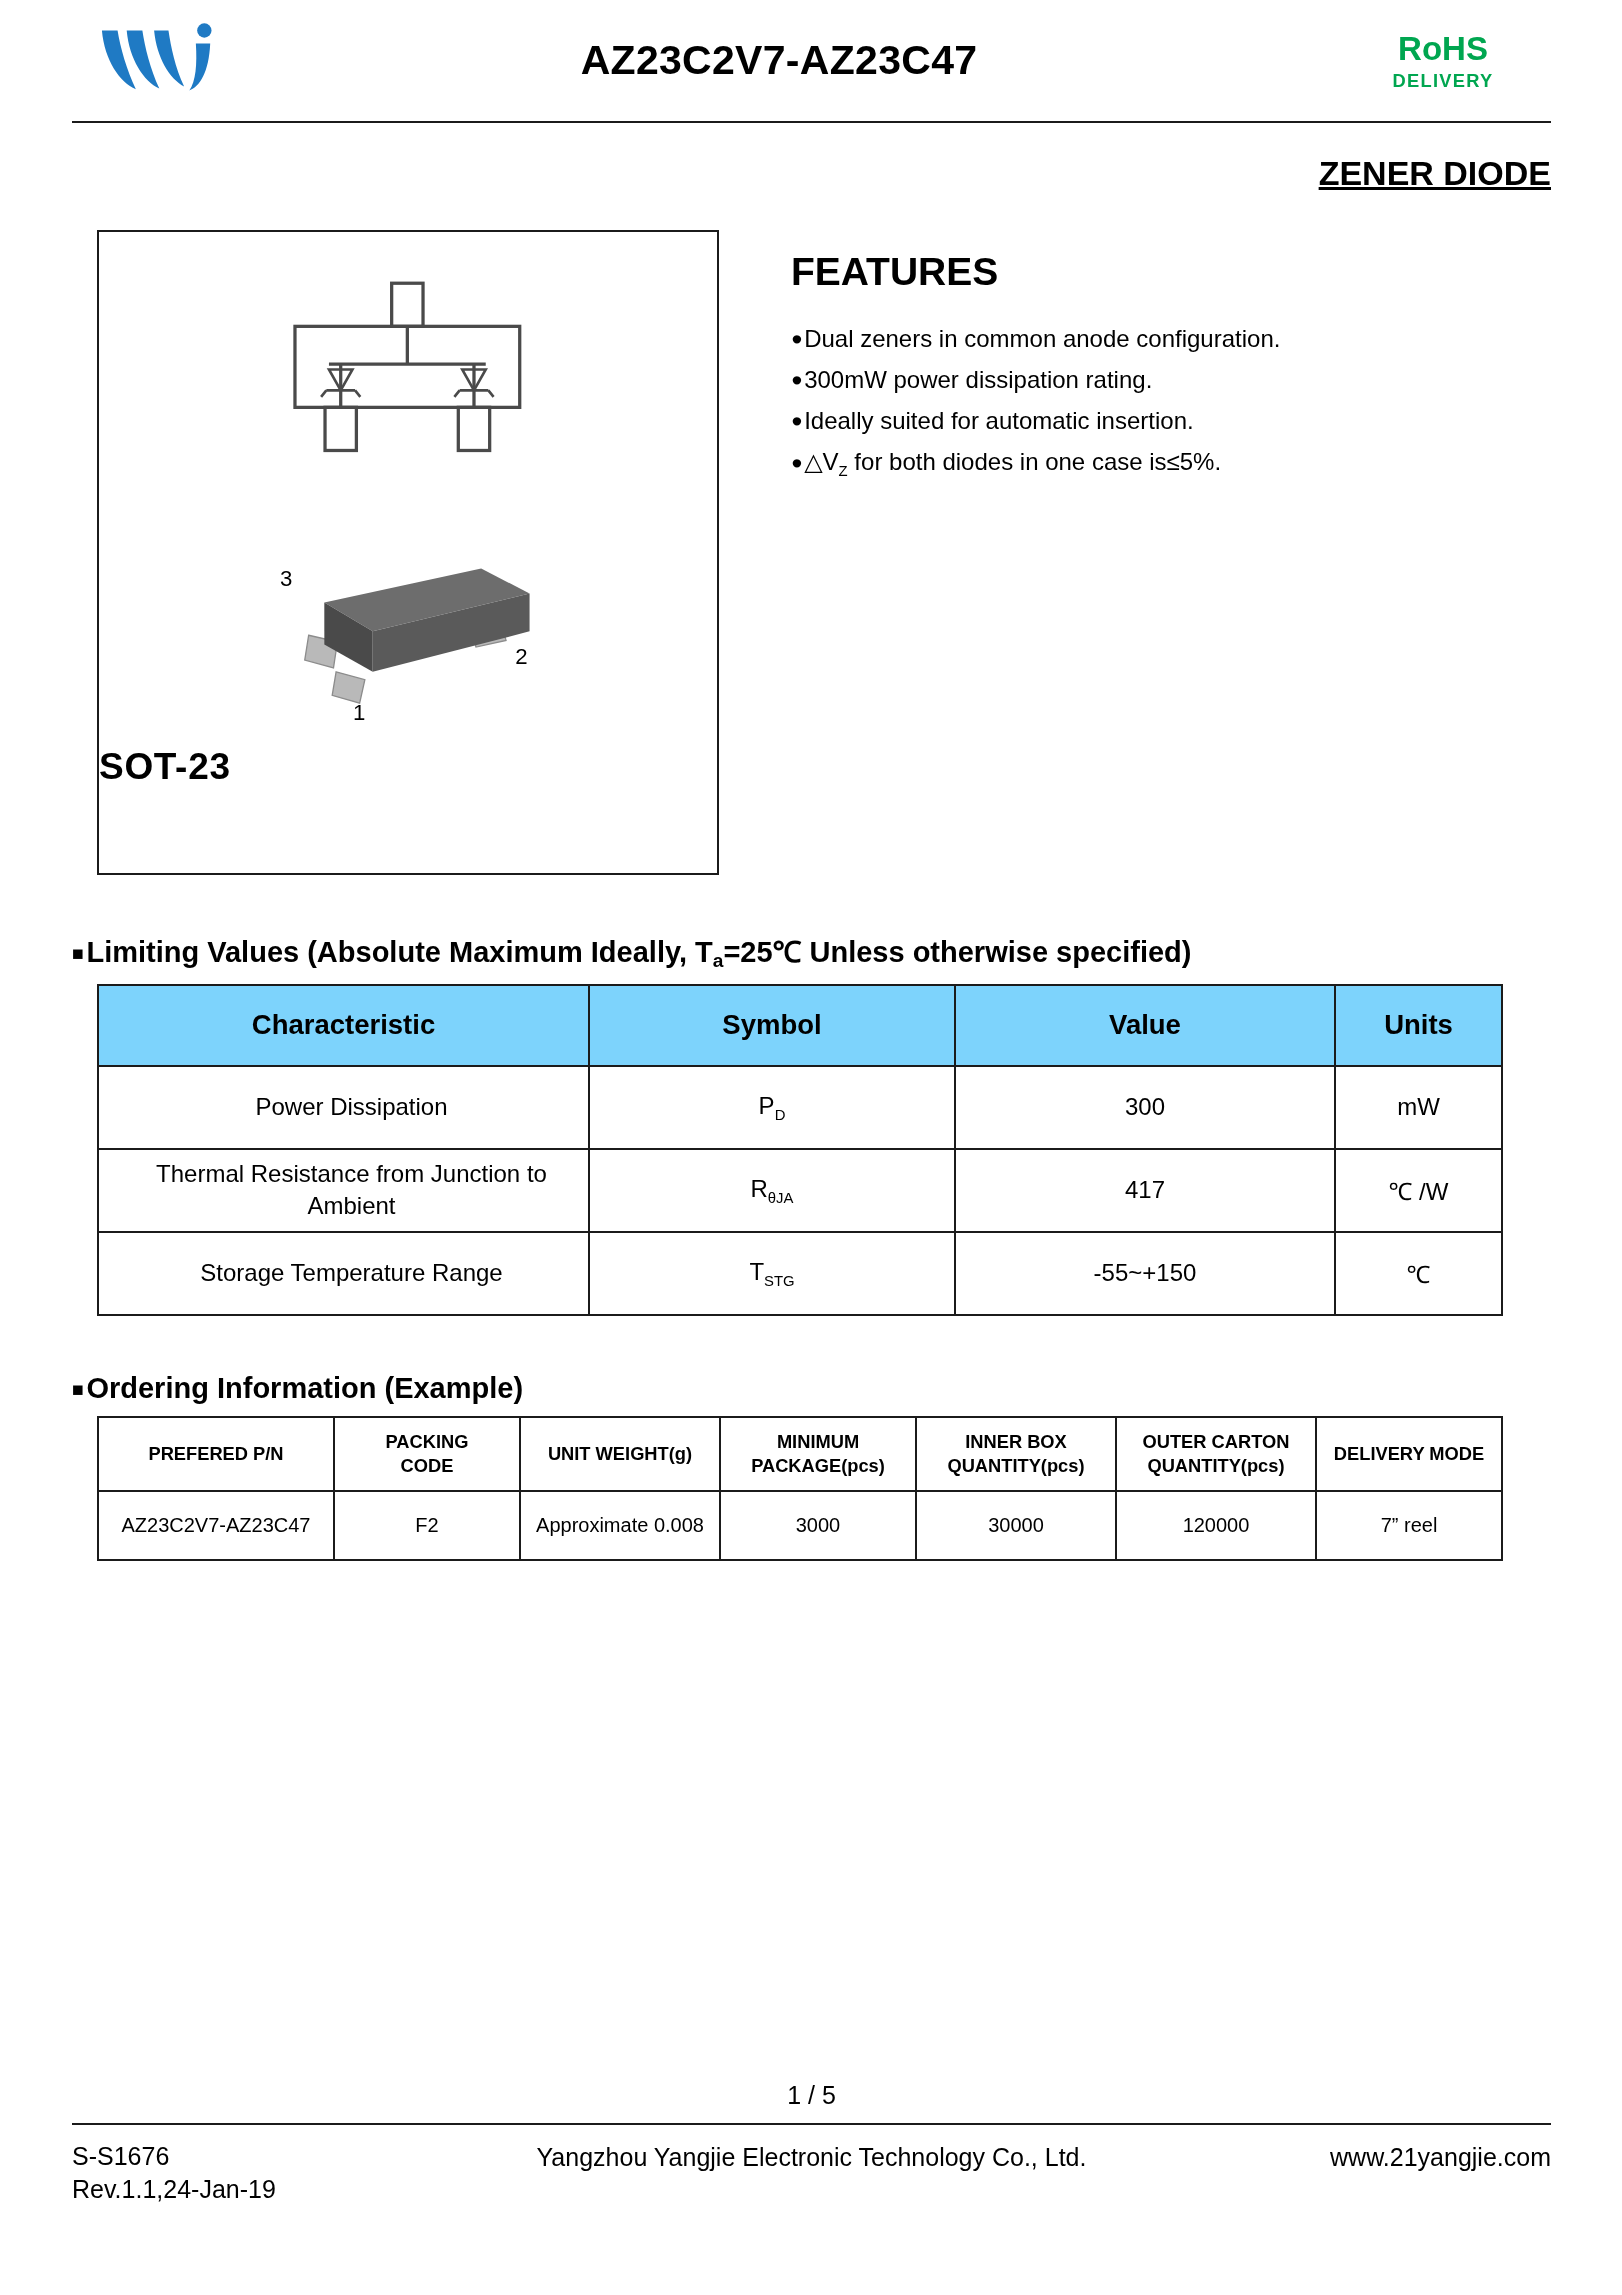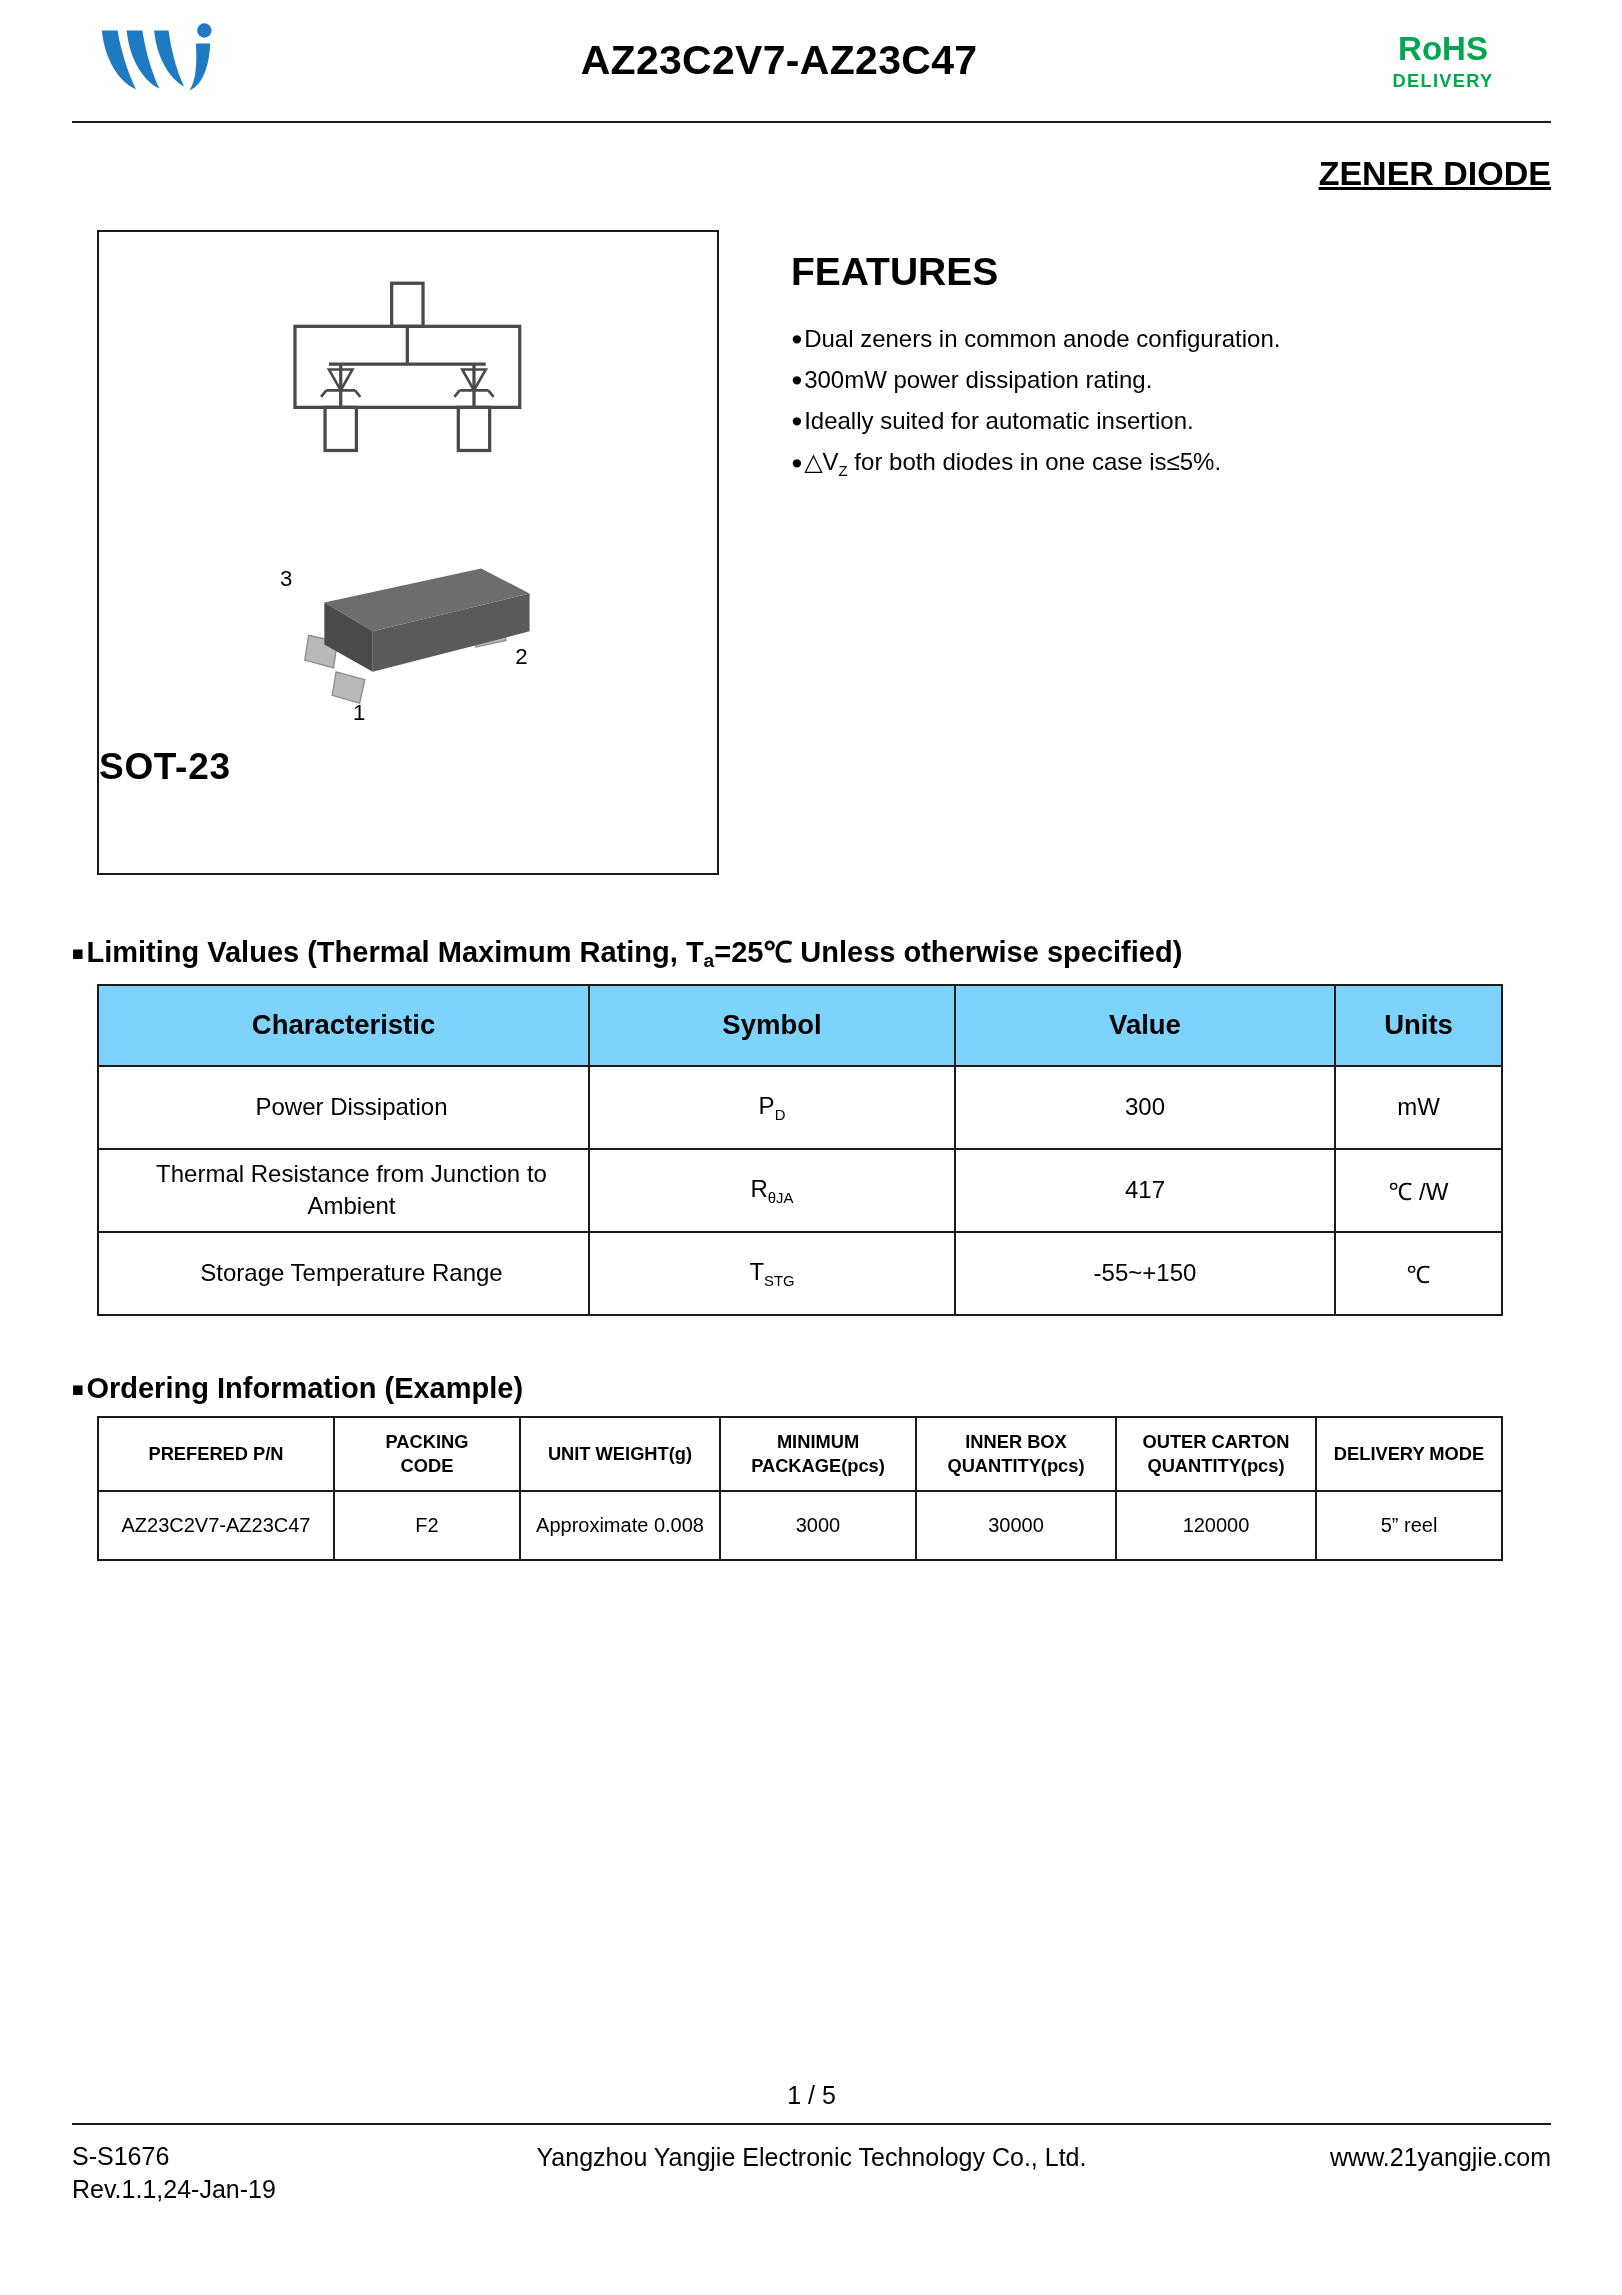--- a/index.html
+++ b/index.html
@@ -294,21 +294,21 @@
           <span class="bullet">●</span><span>Ideally suited for automatic insertion.</span>
         </li>
         <li>
           <span class="bullet">●</span><span>△V</span><sub>Z</sub><span> for both diodes in one case is≤5%.</span>
         </li>
       </ul>
     </div>
   </div>
 
   <div class="sec-head">
-    <span class="sq">■</span><span>Limiting Values (Thermal Maximum Rating, T</span><span class="sub-sm" style="vertical-align:-0.25em">a</span><span>=25℃ Unless otherwise specified)</span>
+    <span class="sq">■</span><span>Limiting Values (Absolute Maximum Ideally, T</span><span class="sub-sm" style="vertical-align:-0.25em">a</span><span>=25℃ Unless otherwise specified)</span>
   </div>
 
   <table class="t-limit">
     <colgroup>
       <col style="width:491px">
         <col style="width:366px">
         <col style="width:380px">
         <col style="width:167px">
     </colgroup>
     <thead>
@@ -385,21 +385,21 @@
       </tr>
     </thead>
     <tbody>
       <tr>
         <td>AZ23C2V7-AZ23C47</td>
         <td>F2</td>
         <td>Approximate 0.008</td>
         <td>3000</td>
         <td>30000</td>
         <td>120000</td>
-        <td>5” reel</td>
+        <td>7” reel</td>
       </tr>
     </tbody>
   </table>
 
   <div class="page-num">1 / 5</div>
 
   <div class="footer">
     <div class="f-left">
       <div>S-S1676</div>
       <div>Rev.1.1,24-Jan-19</div>

